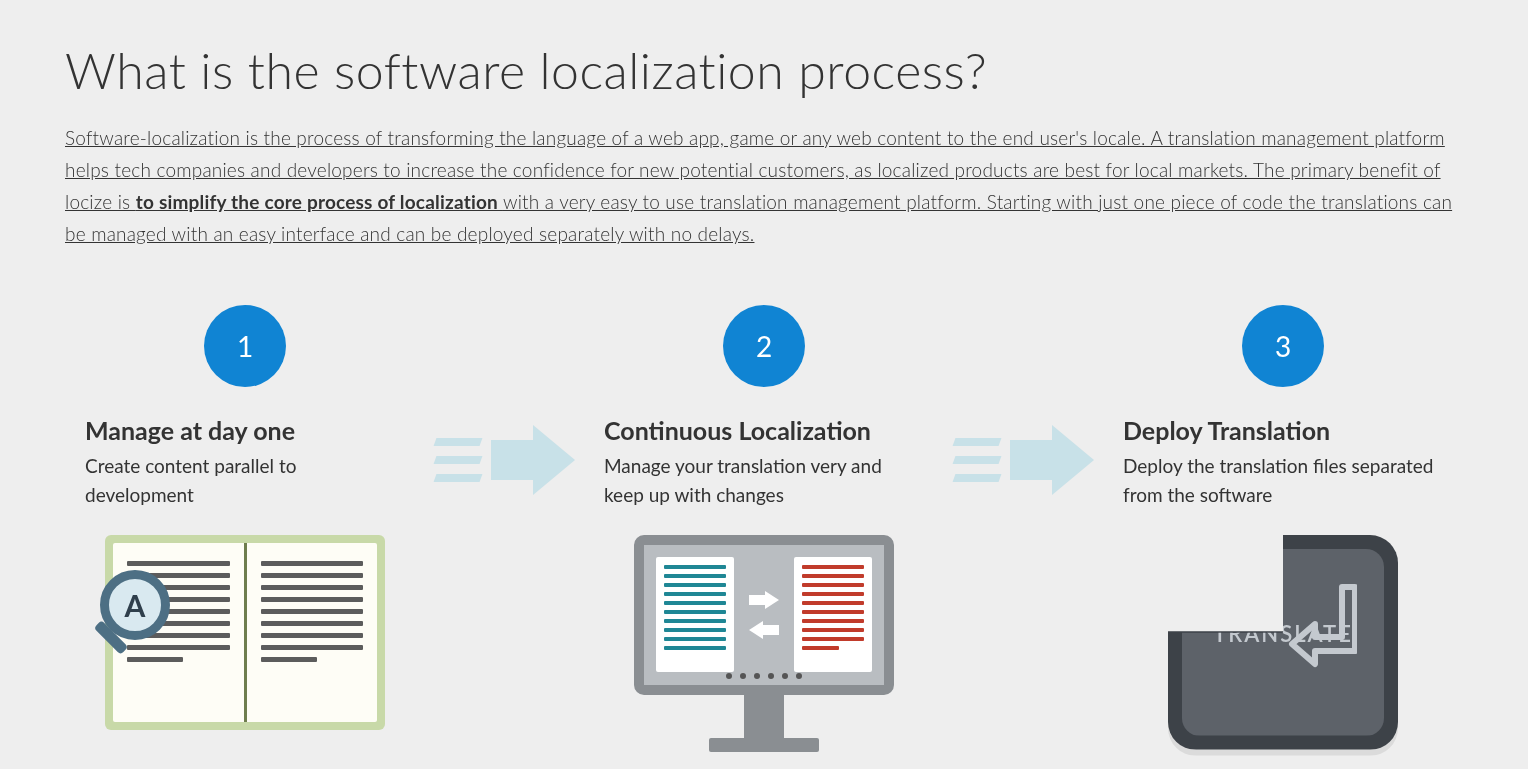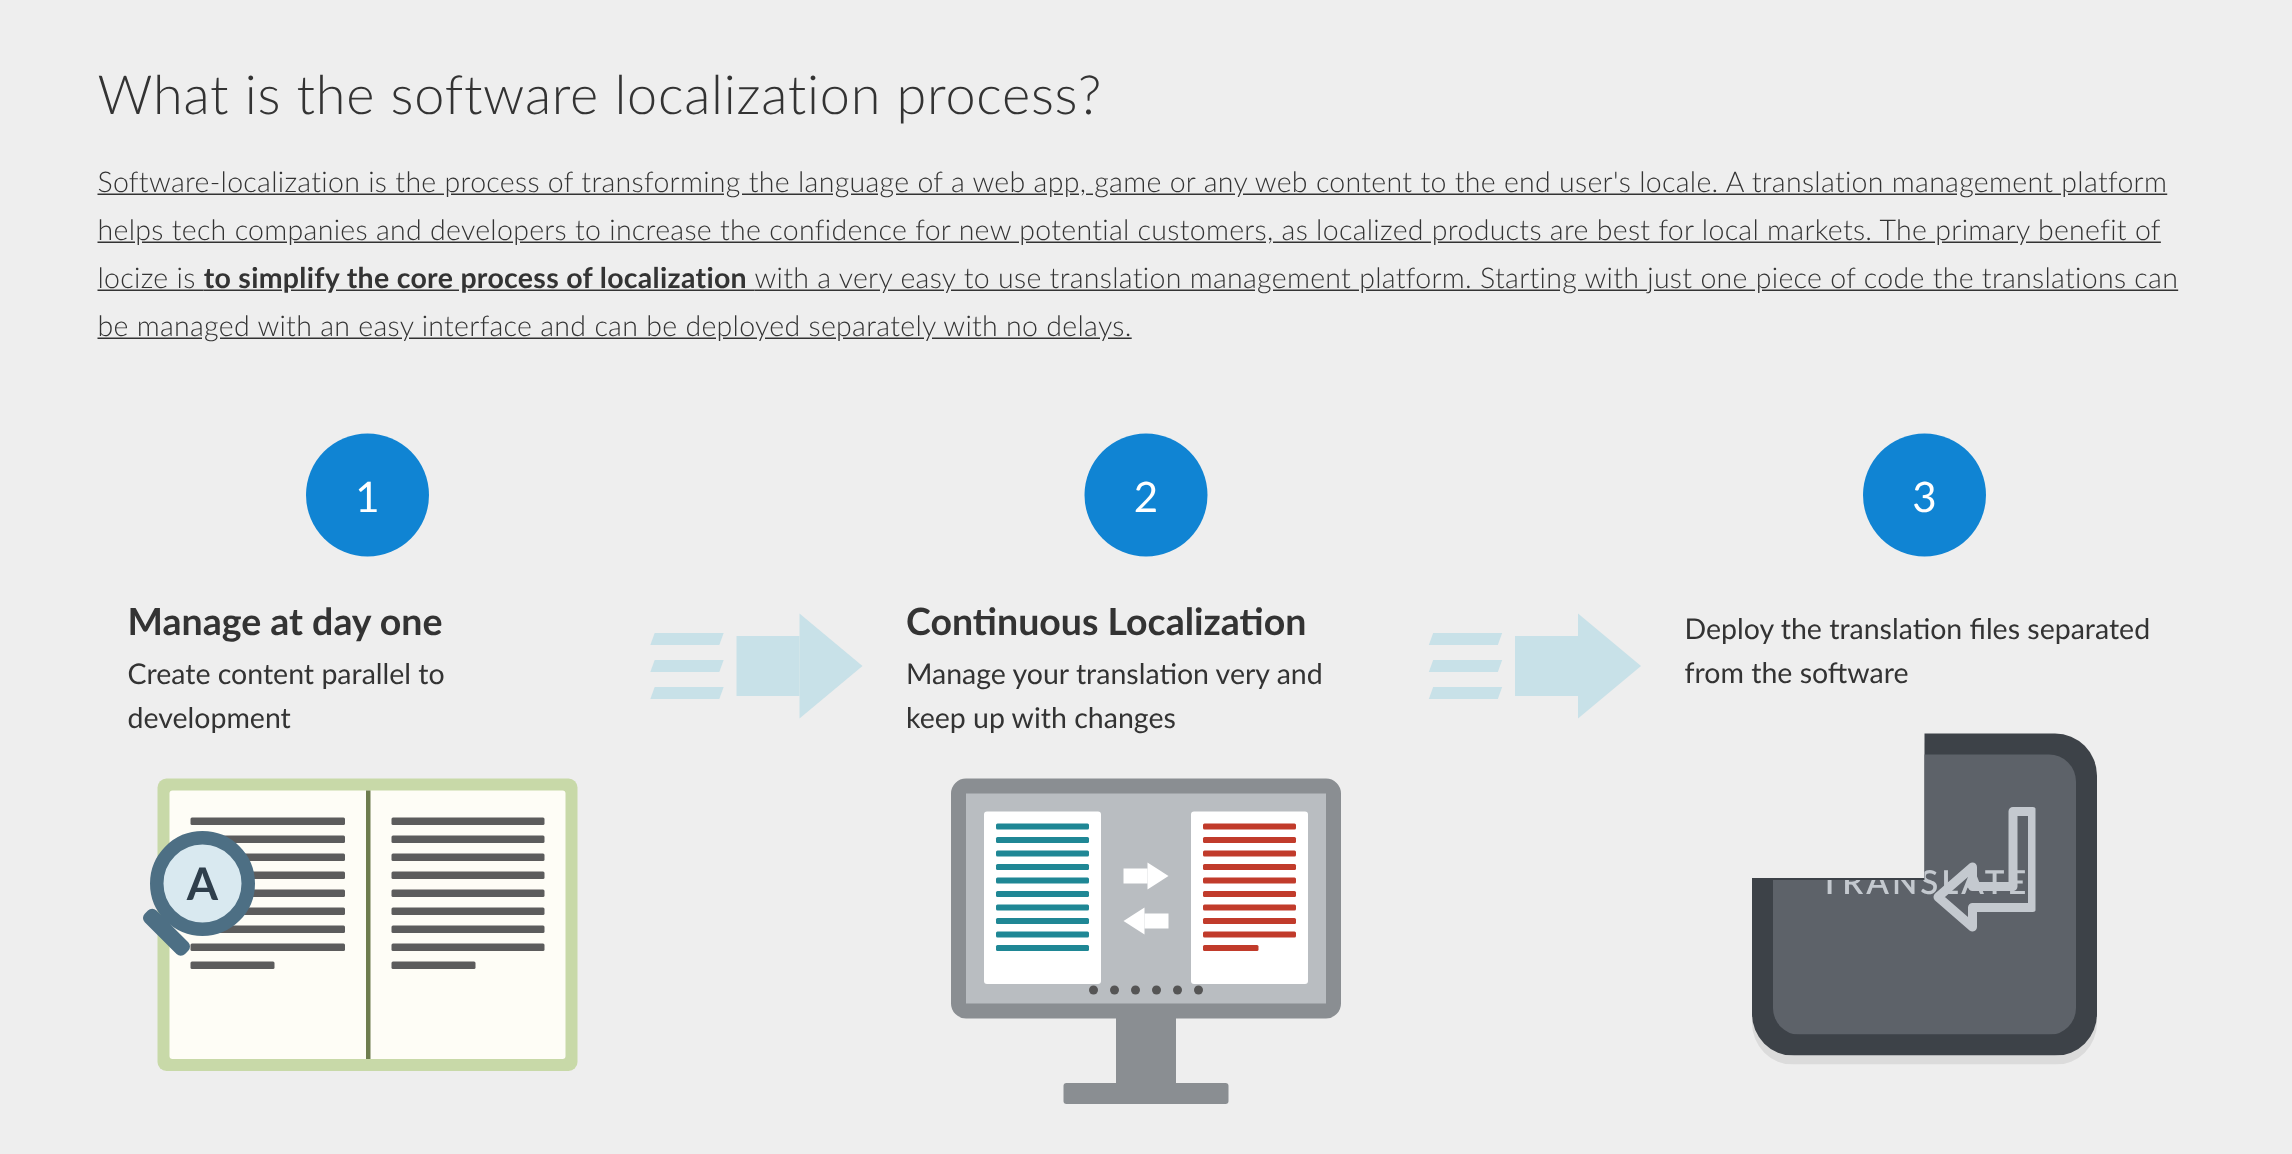--- a/index.html
+++ b/index.html
@@ -6,21 +6,21 @@
   body {
     background: #eeeeee;
     font-family: "Lato", "Segoe UI", "Helvetica Neue", Arial, sans-serif;
     width: 1528px;
     min-height: 769px;
     padding: 40px 65px 0;
     color: #333;
   }
   h1 {
     font-weight: 300;
-    font-size: 36px;
+    font-size: 50px;
     color: #333;
     letter-spacing: .5px;
     margin-bottom: 22px;
   }
   p.intro {
     font-size: 19px;
     line-height: 1.68;
     color: #333;
     font-weight: 300;
     letter-spacing: .2px;
@@ -314,20 +314,21 @@
           <span></span>
           <span></span>
         </div>
       <div class="shaft"></div>
         <div class="head"></div>
     </div>
   </div>
 
   <div class="step">
     <div class="badge">3</div>
+    <h2>Deploy Translation</h2>
     <div class="sub">Deploy the translation files separated from the software</div>
     <div class="illus key">
       <div class="key-back"></div>
       <div class="key-face">
         <svg class="key-arrow" viewBox="0 0 70 90">
           <path d="M55 5 L55 55 L28 55 L28 42 L5 62 L28 82 L28 69 L68 69 L68 5 Z" fill="none" stroke="#c4c9cf" stroke-width="6" stroke-linejoin="round"></path>
         </svg>
         <div class="label">TRANSLATE</div>
       </div>
     </div>

